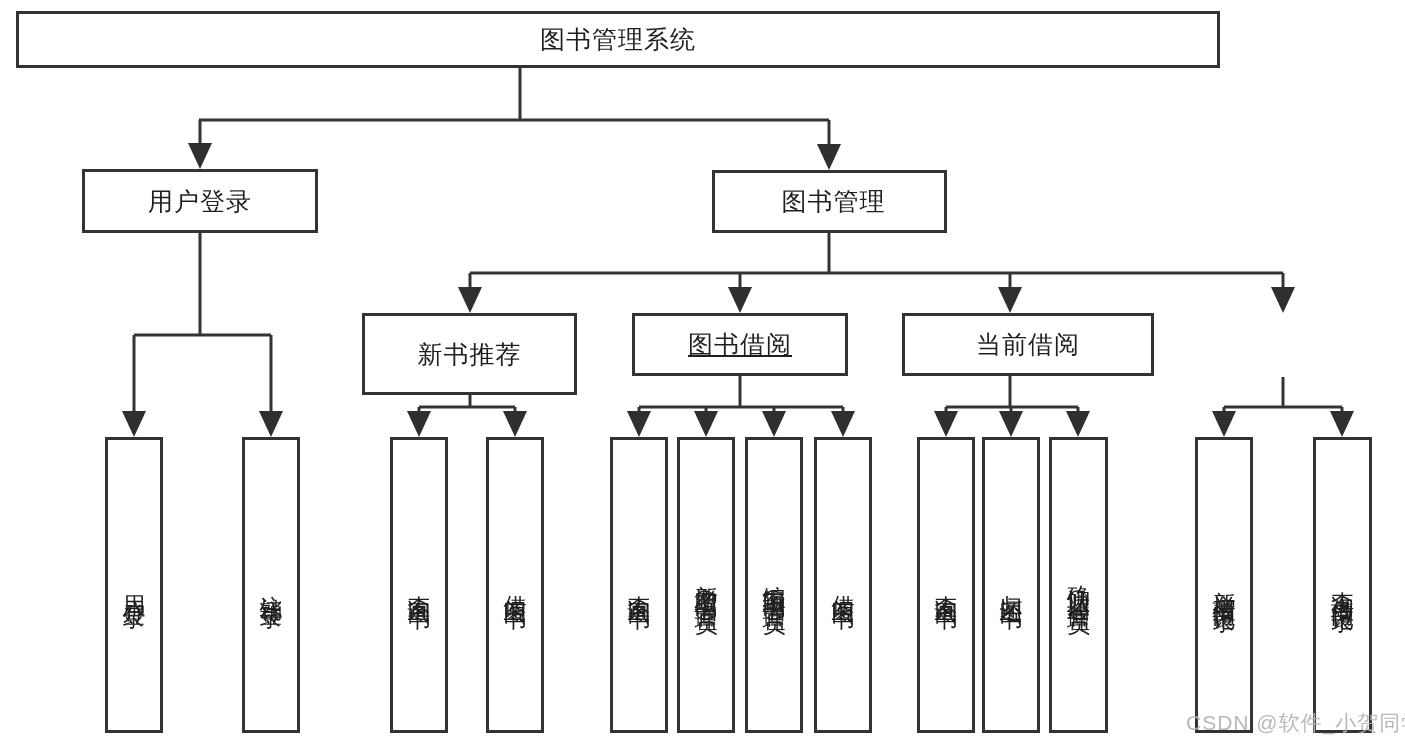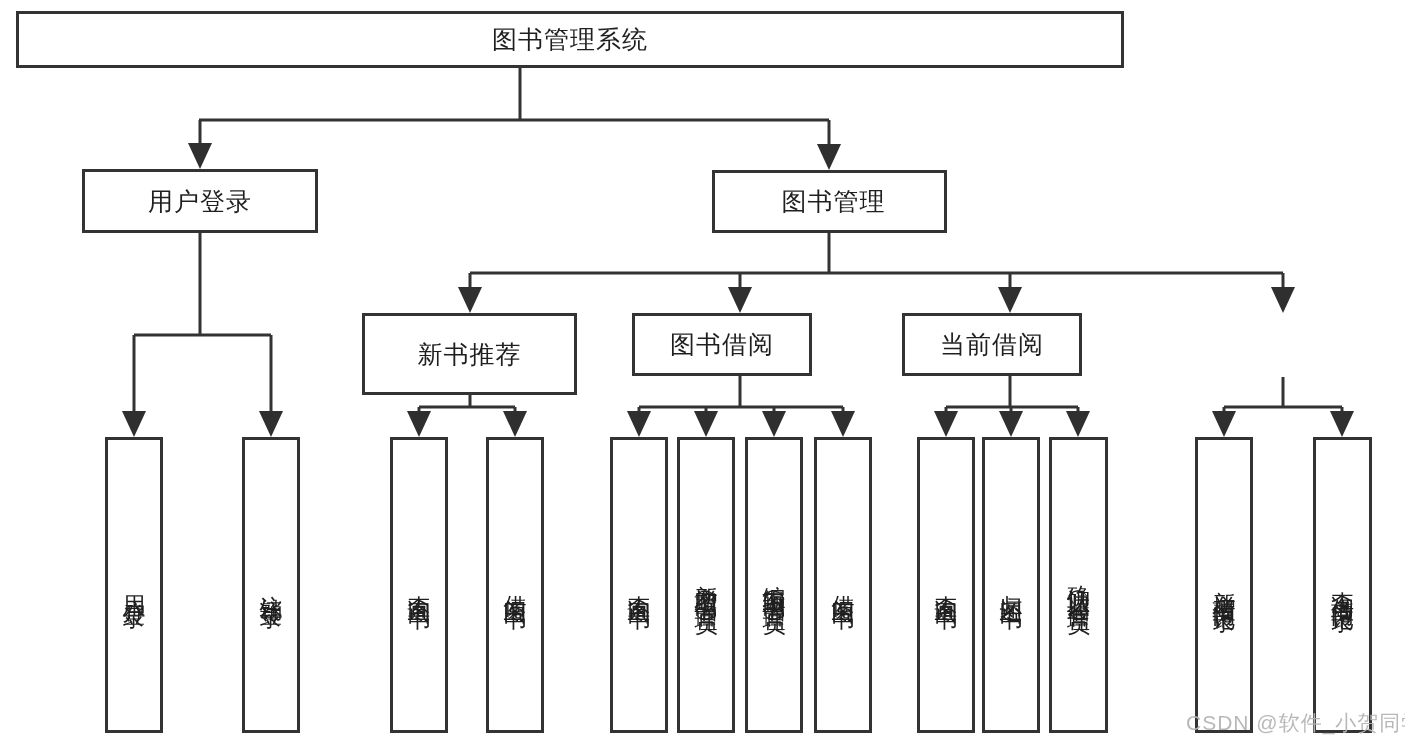--- a/index.html
+++ b/index.html
@@ -125,28 +125,28 @@
     <g>
       <line x1="1283" y1="377" x2="1283" y2="407"></line>
       <line x1="1224" y1="407" x2="1342" y2="407"></line>
       <line x1="1224" y1="407" x2="1224" y2="416"></line>
       <line x1="1342" y1="407" x2="1342" y2="416"></line>
       <polygon points="1212,411 1236,411 1224,437"></polygon>
       <polygon points="1330,411 1354,411 1342,437"></polygon>
     </g>
   </svg>
 
-  <div class="box" style="left:16px;top:11px;width:1108px;height:57px;">图书管理系统</div>
+  <div class="box" style="left:16px;top:11px;width:1204px;height:57px;">图书管理系统</div>
 
   <div class="box" style="left:82px;top:169px;width:236px;height:64px;">用户登录</div>
   <div class="box" style="left:712px;top:170px;width:235px;height:63px;padding-left:8px;">图书管理</div>
 
   <div class="box" style="left:362px;top:313px;width:215px;height:82px;">新书推荐</div>
-  <div class="box" style="left:632px;top:313px;width:180px;height:63px;">图书借阅</div>
-  <div class="box" style="left:902px;top:313px;width:180px;height:63px;">当前借阅</div>
+  <div class="box" style="left:632px;top:313px;width:216px;height:63px;text-decoration:underline;">图书借阅</div>
+  <div class="box" style="left:902px;top:313px;width:252px;height:63px;">当前借阅</div>
 
   <div class="box vbox" style="left:105px;top:437px;width:58px;height:296px;">用户登录</div>
   <div class="box vbox" style="left:242px;top:437px;width:58px;height:296px;">注销登录</div>
 
   <div class="box vbox" style="left:390px;top:437px;width:58px;height:296px;">查询图书</div>
   <div class="box vbox" style="left:486px;top:437px;width:58px;height:296px;">借阅图书</div>
 
   <div class="box vbox" style="left:610px;top:437px;width:58px;height:296px;">查询图书</div>
   <div class="box vbox" style="left:677px;top:437px;width:58px;height:296px;">新增图书（管理员）</div>
   <div class="box vbox" style="left:745px;top:437px;width:58px;height:296px;">编辑图书（管理员）</div>

